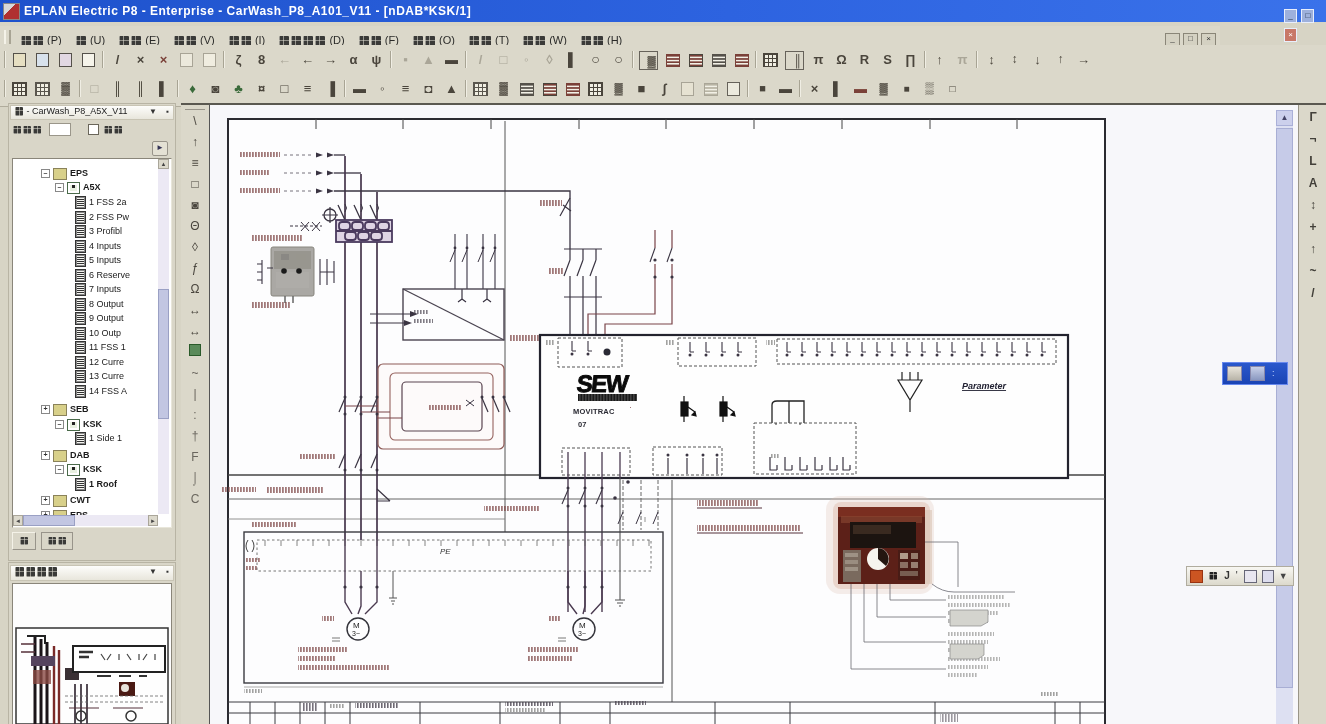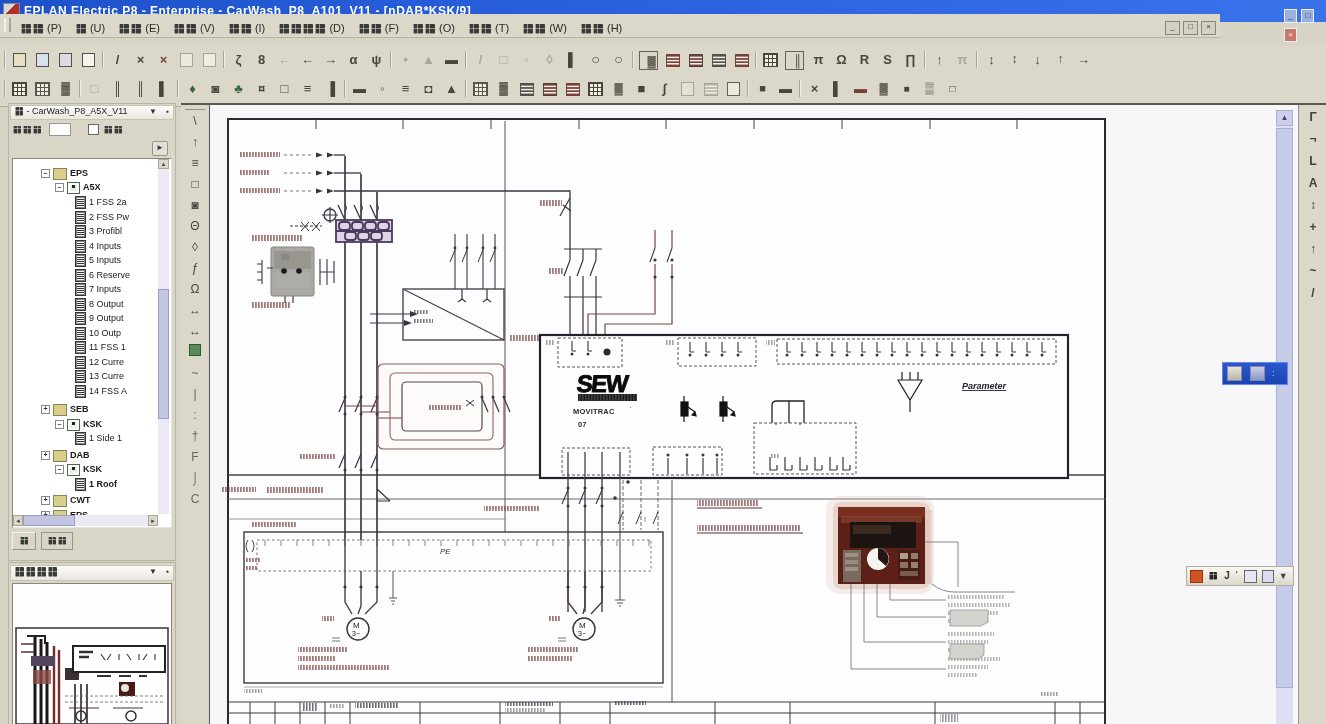--- a/index.html
+++ b/index.html
@@ -13,29 +13,29 @@
 .tb-sep{display:inline-block;width:6px;height:17px;margin:1px 0;vertical-align:top;
  background:linear-gradient(90deg,transparent 2px,#a8a494 2px 3px,#f0eee4 3px 4px,transparent 4px);}
 .vic{width:20px;height:19px;text-align:center;line-height:19px;font-size:12px;color:#4a463e;}
 </style></head>
 <body>
 
 <div class="abs" style="left:0;top:0;width:1326px;height:22px;background:linear-gradient(90deg,#1e52cc,#2d63e0 55%,#3a72ea);"></div>
 
 <div class="abs" style="left:3px;top:3px;width:15px;height:15px;background:linear-gradient(135deg,#d8d8d8 40%,#b03030 40%);border:1px solid #888;"></div>
 
-<div class="abs" style="left:24px;top:4px;color:#fff;font-size:12px;font-weight:bold;font-family:'Liberation Sans',sans-serif;letter-spacing:.5px;">EPLAN Electric P8 - Enterprise - CarWash_P8_A101_V11 - [nDAB*KSK/9]</div>
+<div class="abs" style="left:24px;top:4px;color:#fff;font-size:12px;font-weight:bold;font-family:'Liberation Sans',sans-serif;letter-spacing:.5px;">EPLAN Electric P8 - Enterprise - CarWash_P8_A101_V11 - [nDAB*KSK/1]</div>
 
 <div class="abs" style="left:1284px;top:4px;width:38px;height:13px;">
  <span style="display:inline-block;width:11px;height:12px;background:#9db0dc;border:1px solid #e8eefc;font-size:8px;line-height:11px;text-align:center;color:#123;">_</span>
  <span style="display:inline-block;width:11px;height:12px;background:#9db0dc;border:1px solid #e8eefc;font-size:8px;line-height:11px;text-align:center;color:#123;">□</span>
  <span style="display:inline-block;width:11px;height:12px;background:#c87868;border:1px solid #e8eefc;font-size:8px;line-height:11px;text-align:center;color:#fff;">×</span>
 </div>
 
-<div class="abs" style="left:0;top:14px;width:1220px;height:23px;background:#dbd8ca;border-bottom:1px solid #b8b4a4;font-size:11px;color:#2a2a28;">
+<div class="abs" style="left:0;top:26px;width:1220px;height:23px;background:#dbd8ca;border-bottom:1px solid #b8b4a4;font-size:11px;color:#2a2a28;">
  <span style="display:inline-block;margin:4px 0 0 4px;width:3px;height:14px;border-left:2px solid #f4f2e8;border-right:2px solid #a8a494;"></span>
  <span style="margin-left:6px;"><span class="cj"></span><span class="cj"></span> (P)</span>
  <span style="margin-left:10px;"><span class="cj"></span> (U)</span>
  <span style="margin-left:10px;"><span class="cj"></span><span class="cj"></span> (E)</span>
  <span style="margin-left:10px;"><span class="cj"></span><span class="cj"></span> (V)</span>
  <span style="margin-left:10px;"><span class="cj"></span><span class="cj"></span> (I)</span>
  <span style="margin-left:10px;"><span class="cj"></span><span class="cj"></span><span class="cj"></span><span class="cj"></span> (D)</span>
  <span style="margin-left:10px;"><span class="cj"></span><span class="cj"></span> (F)</span>
  <span style="margin-left:10px;"><span class="cj"></span><span class="cj"></span> (O)</span>
  <span style="margin-left:10px;"><span class="cj"></span><span class="cj"></span> (T)</span>

